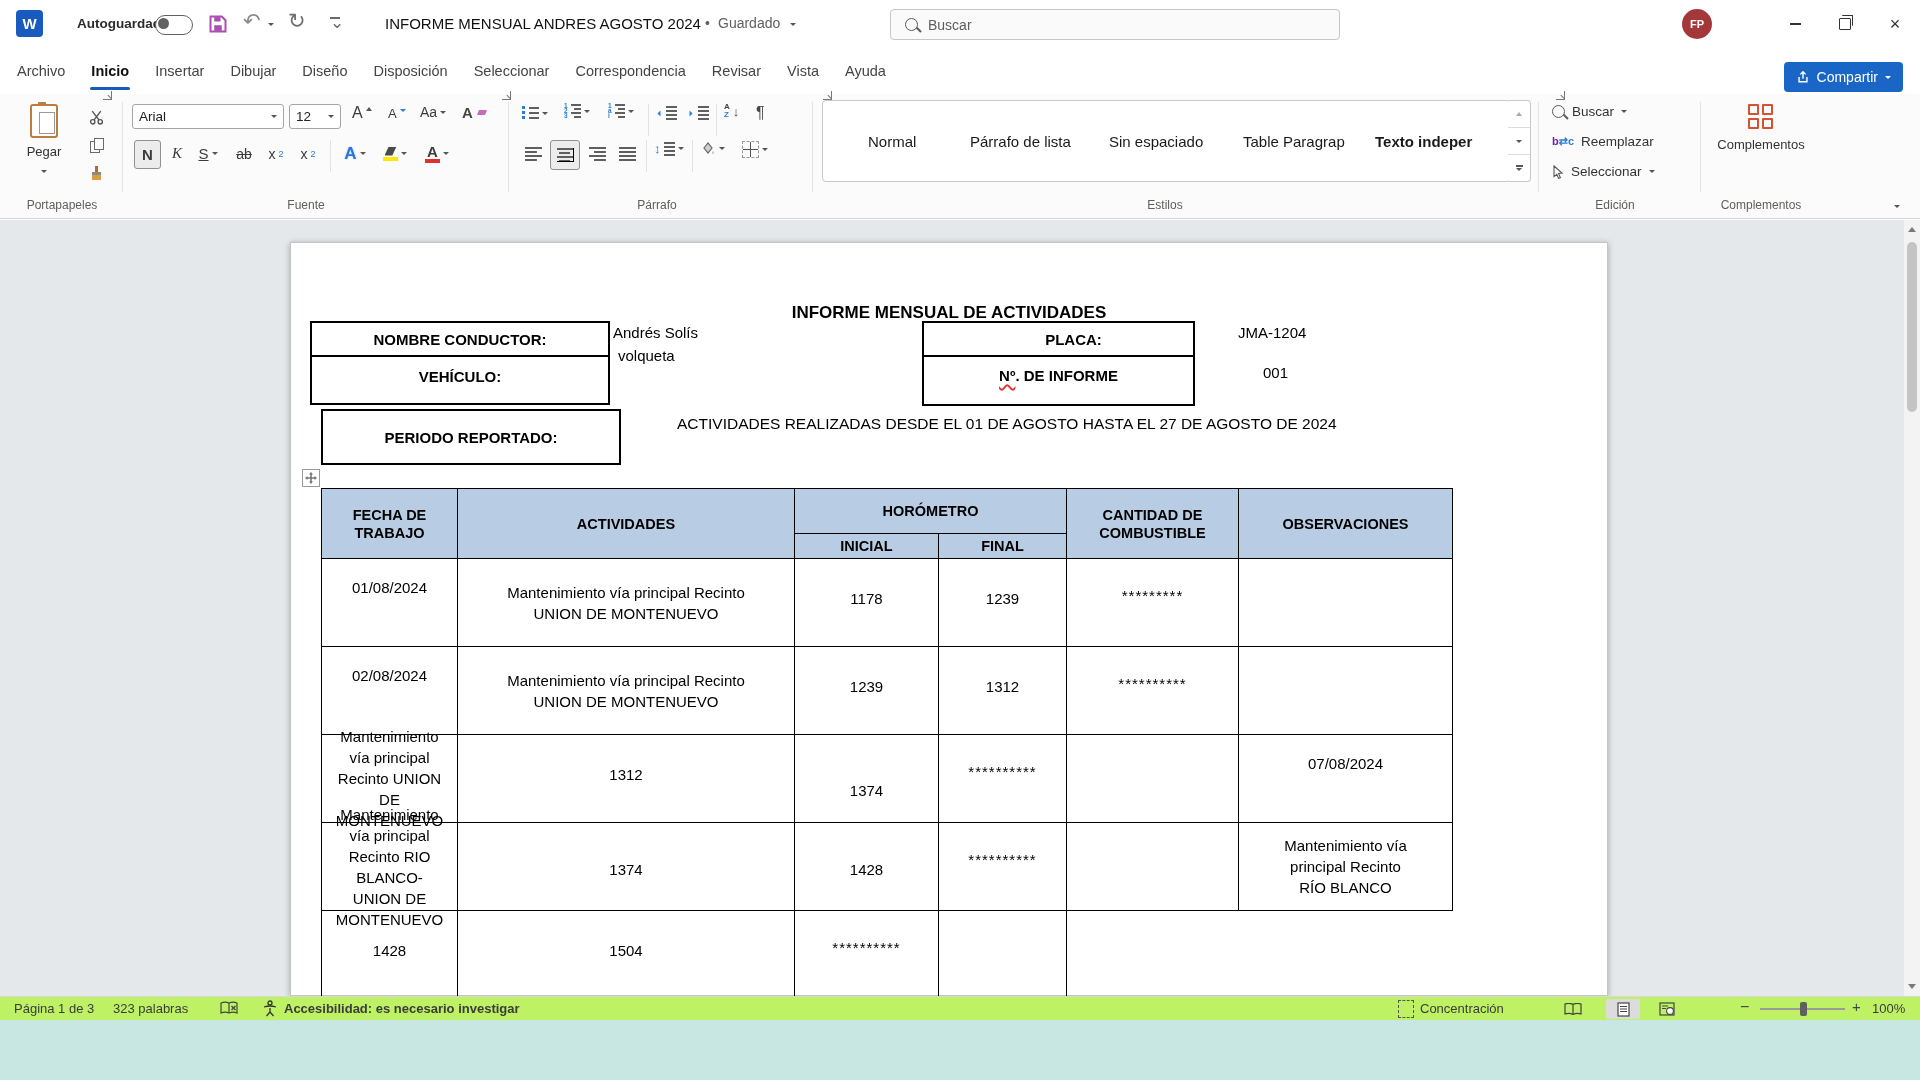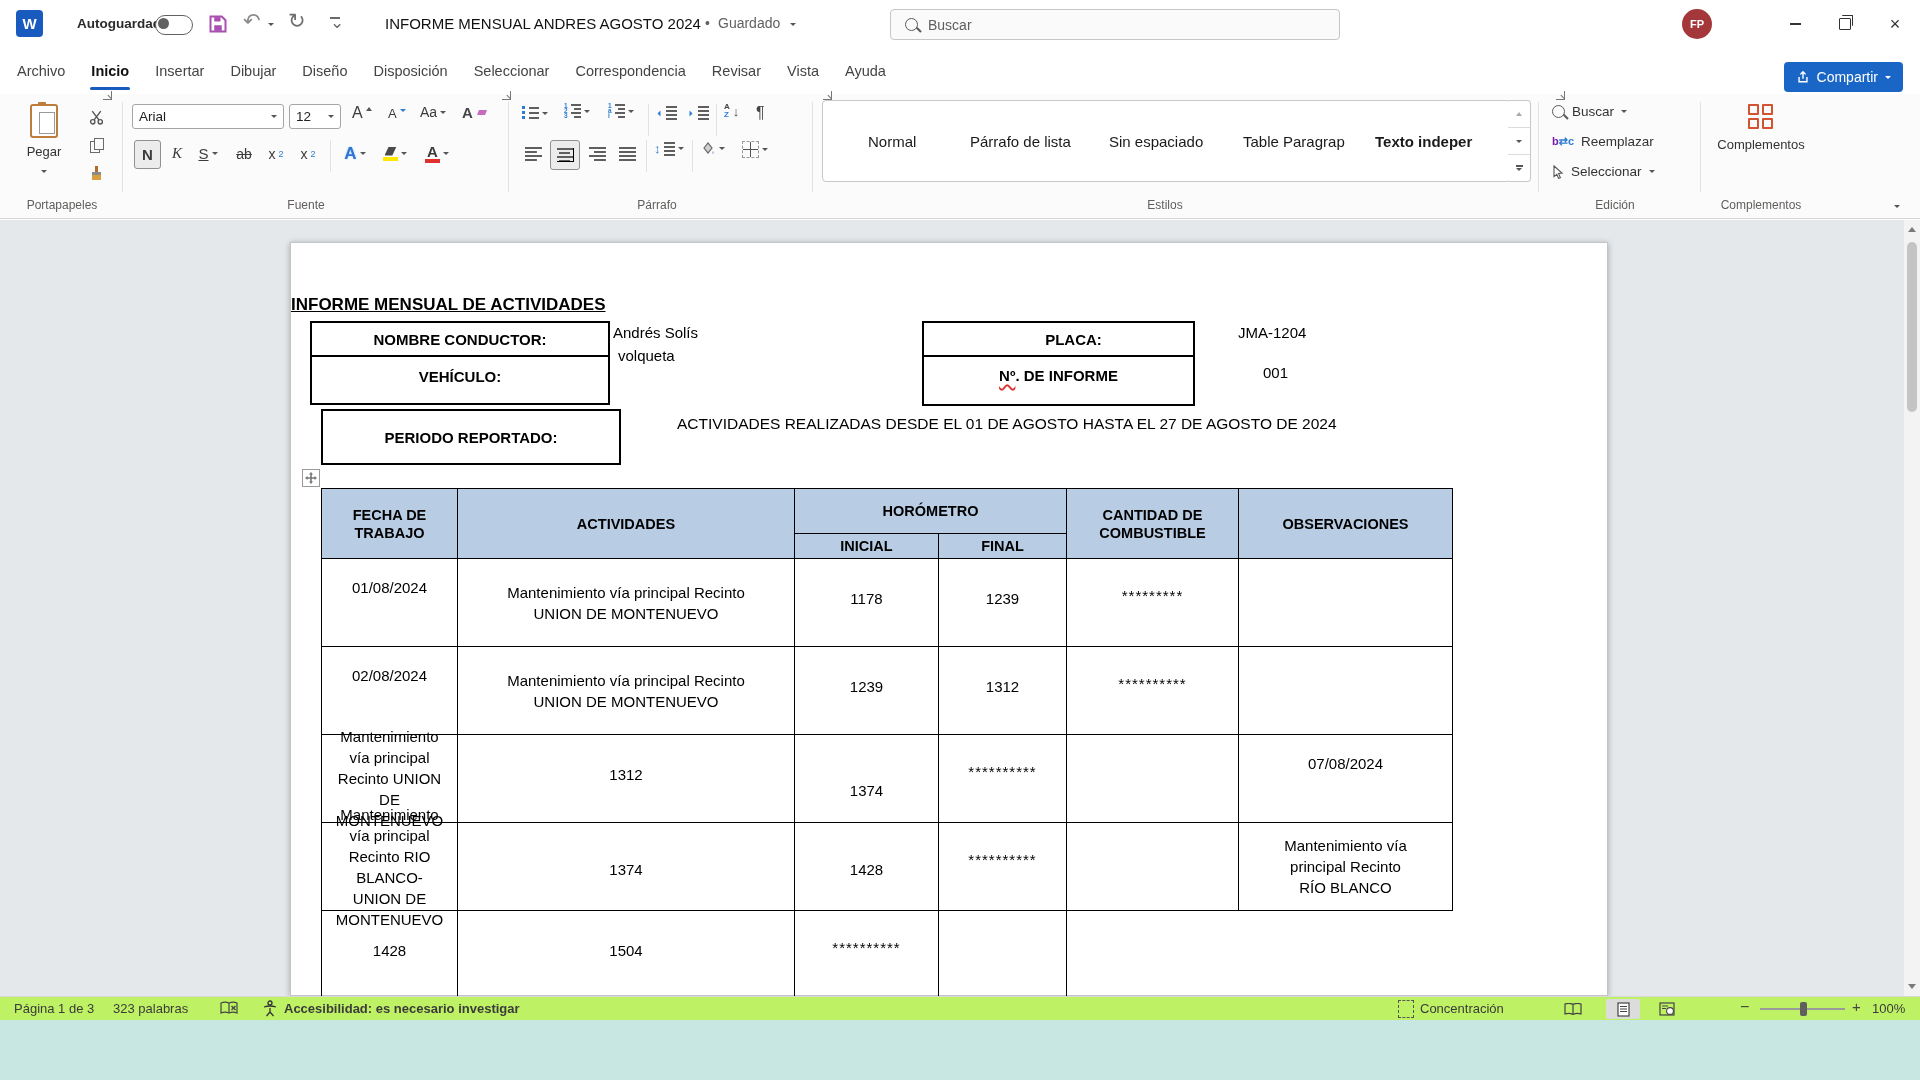--- a/index.html
+++ b/index.html
@@ -375,21 +375,21 @@
     </div>
     <div class="glabel" style="left:1706px;width:110px;justify-content:center;">
         <span>Complementos</span>
       </div>
     <span class="abs caret sm" style="right:20px;bottom:10px;"></span>
   </div>
 
   <div id="docarea">
     <div id="page">
 
-      <div class="doctext" style="left:0;top:52px;width:100%;font-weight:700;font-size:17px;text-decoration:underline;">INFORME MENSUAL DE ACTIVIDADES</div>
+      <div class="doctext" style="left:0;top:60px;width:100%;text-align:center;font-weight:700;font-size:17px;">INFORME MENSUAL DE ACTIVIDADES</div>
 
       <div class="docbox" style="left:19px;top:78px;width:300px;height:36px;align-items:center;">
           <span>NOMBRE CONDUCTOR:</span>
         </div>
       <div class="doctext" style="left:322px;top:81px;">Andrés Solís</div>
       <div class="docbox" style="left:19px;top:112px;width:300px;height:50px;align-items:flex-start;padding-top:11px;">
           <span>VEHÍCULO:</span>
         </div>
       <div class="doctext" style="left:327px;top:104px;">volqueta</div>
 

